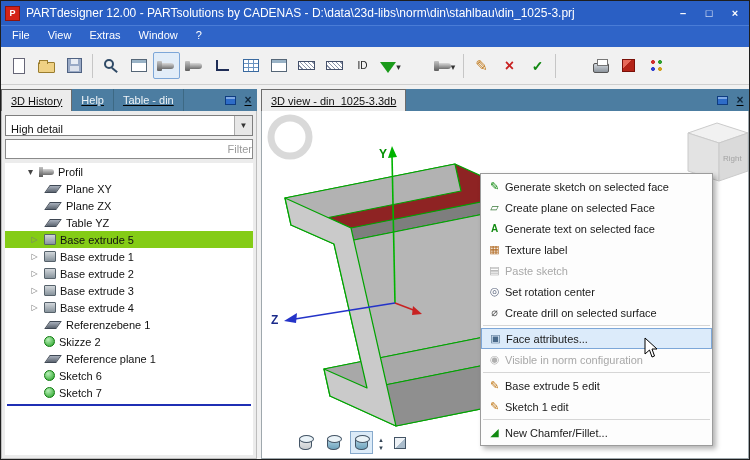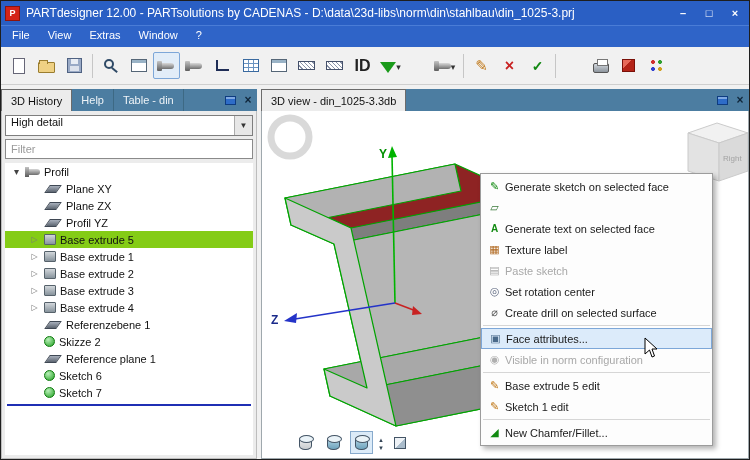--- a/index.html
+++ b/index.html
@@ -69,51 +69,51 @@
     border:1px solid #555; border-radius:2px; position:relative; margin-top:4px; }
   .sh-printer::before { content:""; position:absolute; top:-5px; left:3px; width:9px; height:5px;
     background:#fff; border:1px solid #777; }
   .sh-redcube { width:13px; height:13px; border:1px solid #7a1008;
     background:linear-gradient(135deg,#e86a5a 0 40%,#b42418 40%); }
   .sh-dots { width:14px; height:14px; background:
     radial-gradient(circle at 3px 3px,#d03030 1.8px,transparent 2.2px),
     radial-gradient(circle at 10px 3px,#2f9f2f 1.8px,transparent 2.2px),
     radial-gradient(circle at 3px 10px,#3040d0 1.8px,transparent 2.2px),
     radial-gradient(circle at 10px 10px,#d0a020 1.8px,transparent 2.2px); }
-  .id-label { font-weight:bold; font-size:16px; color:#222; }
+  .id-label { font-weight:normal; font-size:10px; color:#222; }
 
   
   .main { flex:1; display:flex; padding-top:4px; background:#f1f1f1; min-height:0; }
   .left-panel { width:256px; display:flex; flex-direction:column; flex:none; min-height:0; }
   .splitter { width:4px; background:#f1f1f1; flex:none; }
   .right-panel { flex:1; display:flex; flex-direction:column; min-width:0; min-height:0; }
 
-  .tabbar { height:22px; background:#4c7da1; display:flex; align-items:stretch; flex:none; }
+  .tabbar { height:22px; background:#4c7da1; display:flex; align-items:stretch; flex:none;text-decoration:underline; }
   .tab { padding:0 9px; font-size:11px; color:#eef3f7; border-right:1px solid #3d6984;
     display:flex; align-items:center; }
   .tab.active { background:#ececec; color:#111; border:1px solid #6b6b6b; border-bottom:none; }
   .tabbar-spacer { flex:1; }
   .tabbar-btn { width:18px; display:flex; align-items:center; justify-content:center; }
   .dock-icon { width:11px; height:9px; background:#2e6cc8; border:1px solid #0e3c80;
     box-shadow:inset 0 2px 0 #7fa8e0; }
   .tab-close::before { content:"×"; color:#10263a; font-weight:bold; font-size:12px; }
 
   
   .panel-body { flex:1; background:#ececec; border:1px solid #bdbdbd; border-top:none;
     display:flex; flex-direction:column; min-height:0; }
   .dd-box { height:21px; margin:4px 3px 3px 3px; border:1px solid #7e7e7e; background:#fff;
-    display:flex; align-items:flex-start; padding-left:5px; font-size:11px; color:#111; flex:none; }
+    display:flex; align-items:flex-end; padding-left:5px; font-size:11px; color:#111; flex:none; }
   .dd-arrow { margin-left:auto; width:18px; height:100%; background:#e7e7e7;
     border-left:1px solid #ababab; display:flex; align-items:center; justify-content:center; }
   .dd-arrow::before { content:"▼"; font-size:8px; color:#333; }
   .filter-box { height:20px; margin:0 3px 4px 3px; border:1px solid #8a8a8a; background:#fff;
-    font-family:"Liberation Sans",sans-serif; font-size:11px; color:#333; padding-left:5px; flex:none; }
+    font-family:"Liberation Sans",sans-serif; font-size:11px; color:#333; padding-left:5px; flex:none;text-align:right; }
   .filter-box::placeholder { color:#9a9a9a; }
   .tree { flex:1; background:#fff; margin:0 3px 3px 3px; overflow:hidden; }
-  .row { height:17px; display:flex; align-items:center; gap:4px; padding-left:6px; color:#111; }
+  .row { height:17px; display:flex; align-items:center; gap:4px; padding-left:20px; color:#111; }
   .row.lvl1 { padding-left:24px; }
   .row.selected { background:#84cc16; }
   .exp { width:11px; text-align:center; font-size:8px; color:#444; flex:none; }
   .exp-open::before { content:"▾"; font-size:10px; }
   .exp-closed::before { content:"▷"; color:#777; }
   .exp-none { width:11px; flex:none; }
   .icon-part { width:14px; height:6px; border-radius:3px;
     background:linear-gradient(#d6d6d6,#6e6e6e); position:relative; flex:none; }
   .icon-part::before { content:""; position:absolute; left:-1px; top:-2px; width:4px; height:10px;
     background:linear-gradient(#c2c2c2,#5a5a5a); }
@@ -284,21 +284,21 @@
               <span>Plane XY</span>
             </div>
           <div class="row lvl1">
               <span class="exp-none"></span>
               <span class="icon-plane"></span>
               <span>Plane ZX</span>
             </div>
           <div class="row lvl1">
               <span class="exp-none"></span>
               <span class="icon-plane"></span>
-              <span>Profil YZ</span>
+              <span>Table YZ</span>
             </div>
           <div class="row lvl1 selected">
               <span class="exp exp-closed"></span>
               <span class="icon-extrude"></span>
               <span>Base extrude 5</span>
             </div>
           <div class="row lvl1">
               <span class="exp exp-closed"></span>
               <span class="icon-extrude"></span>
               <span>Base extrude 1</span>
@@ -415,20 +415,21 @@
             </span>
         </div>
 
         <div class="ctx-menu">
           <div class="cm-item">
               <span class="cm-ic" style="color:#118a11">✎</span>
               <span>Generate sketch on selected face</span>
             </div>
           <div class="cm-item">
               <span class="cm-ic" style="color:#3a7a3a">▱</span>
+              <span>Create plane on selected Face</span>
             </div>
           <div class="cm-item">
               <span class="cm-ic" style="color:#118a11;font-weight:bold;font-size:10px">A</span>
               <span>Generate text on selected face</span>
             </div>
           <div class="cm-item">
               <span class="cm-ic" style="color:#b06820">▦</span>
               <span>Texture label</span>
             </div>
           <div class="cm-item disabled">

